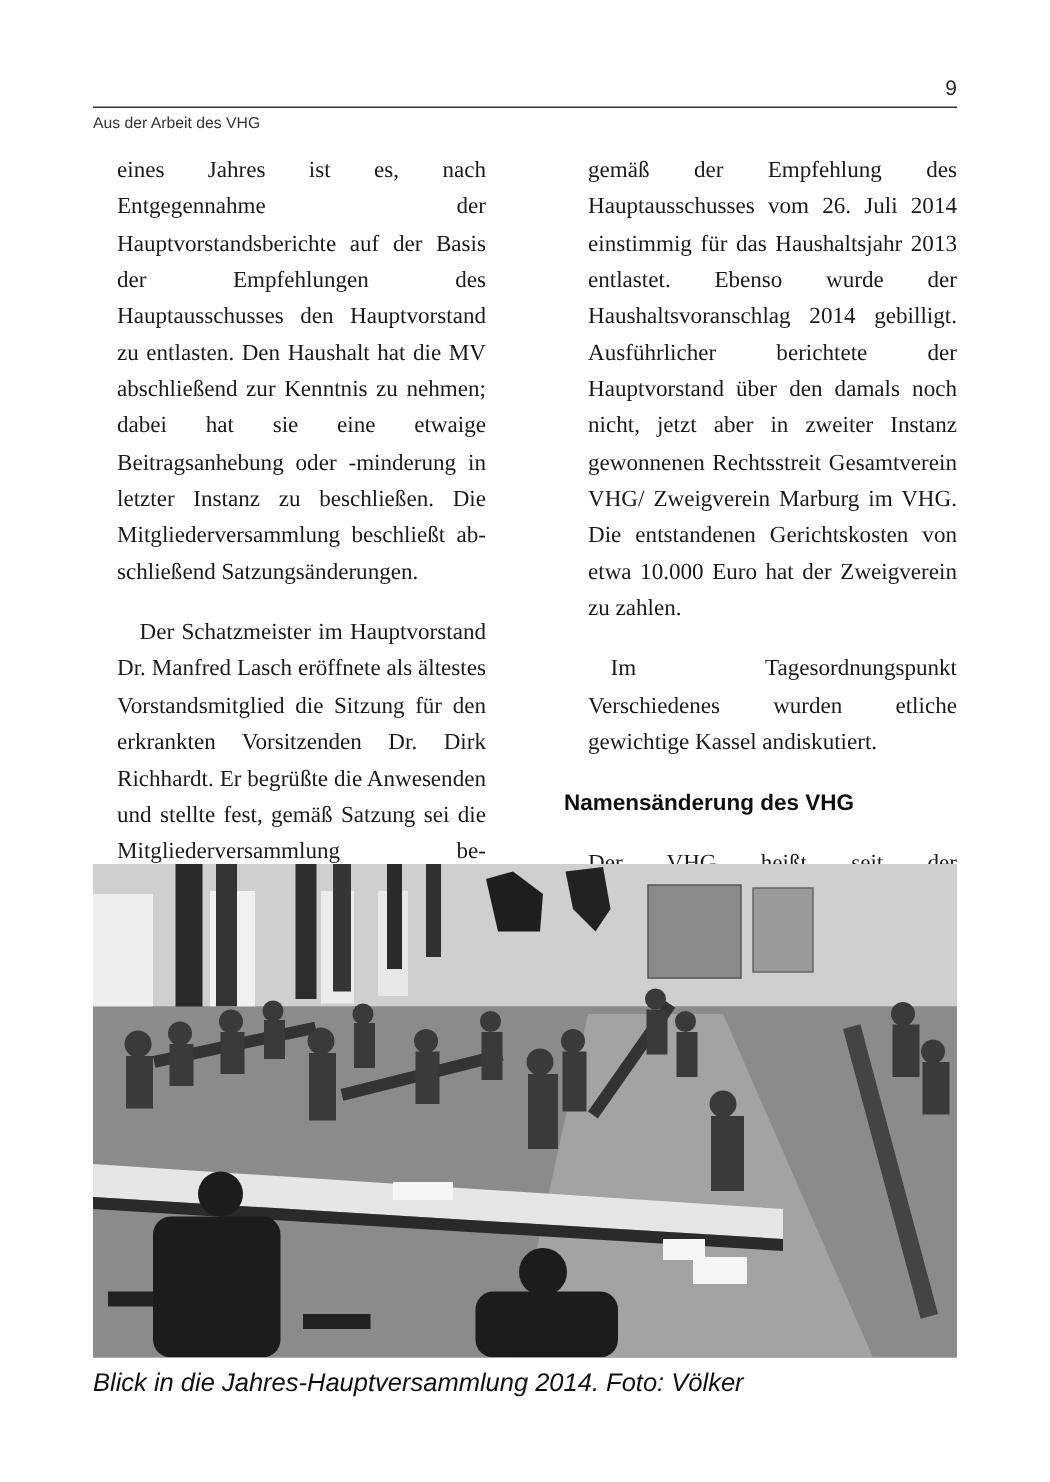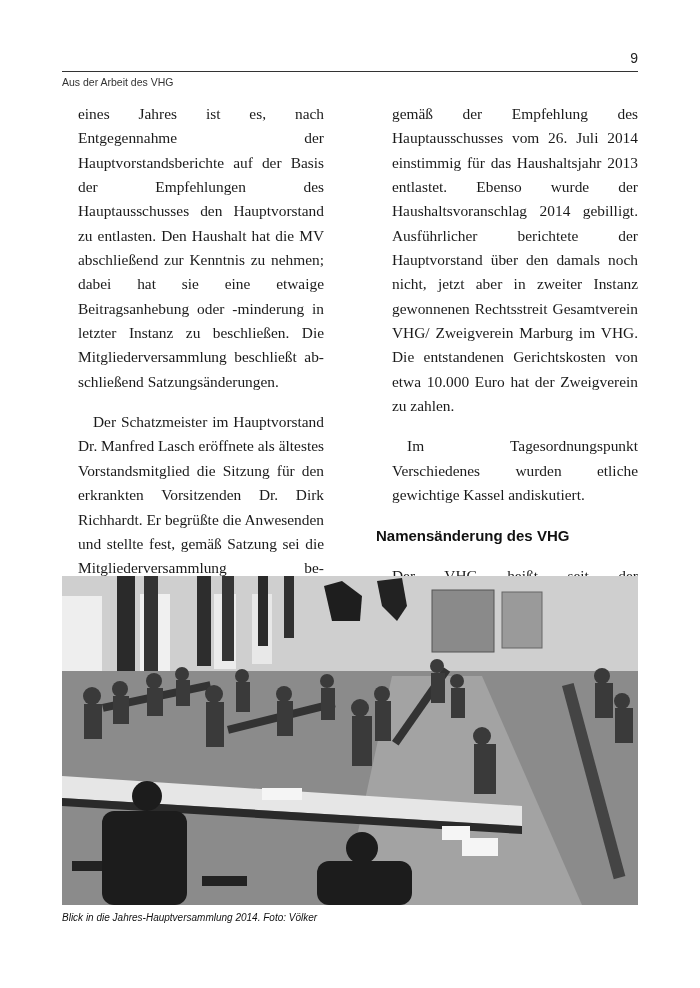--- a/index.html
+++ b/index.html
@@ -38,21 +38,21 @@
   }
   .photo {
     position: absolute; left: 62px; top: 576px; width: 576px; height: 329px;
     background: linear-gradient(180deg, #d8d8d8 0%, #bcbcbc 18%, #7a7a7a 40%, #9a9a9a 60%, #8c8c8c 80%, #6a6a6a 100%);
     overflow: hidden;
   }
   .photo svg { position: absolute; left: 0; top: 0; }
   .caption {
     position: absolute; left: 62px; top: 912px; width: 576px;
     font-family: "Liberation Sans", "DejaVu Sans", sans-serif;
-    font-style: italic; font-size: 10px; color: #111;
+    font-style: italic; font-size: 17px; color: #111;
   }
 </style>
 </head>
 <body>
 
 <div class="running-head">
   <div class="title">Aus der Arbeit des VHG</div>
   <div class="pageno">9</div>
 </div>
 <div class="head-rule"></div>

